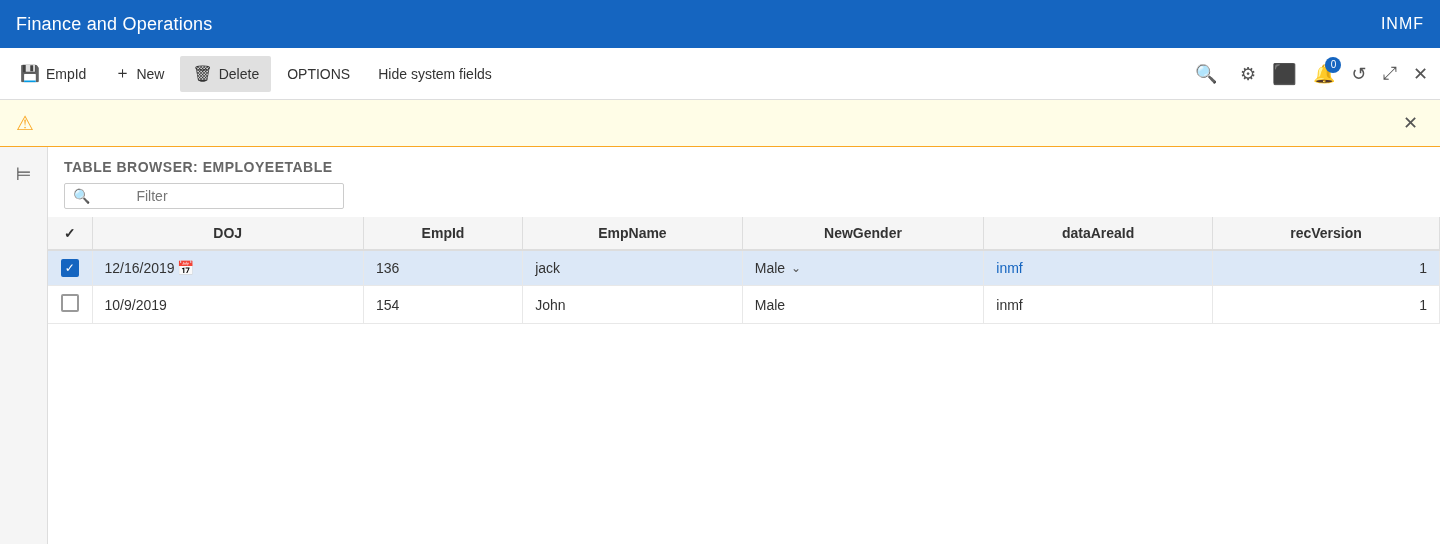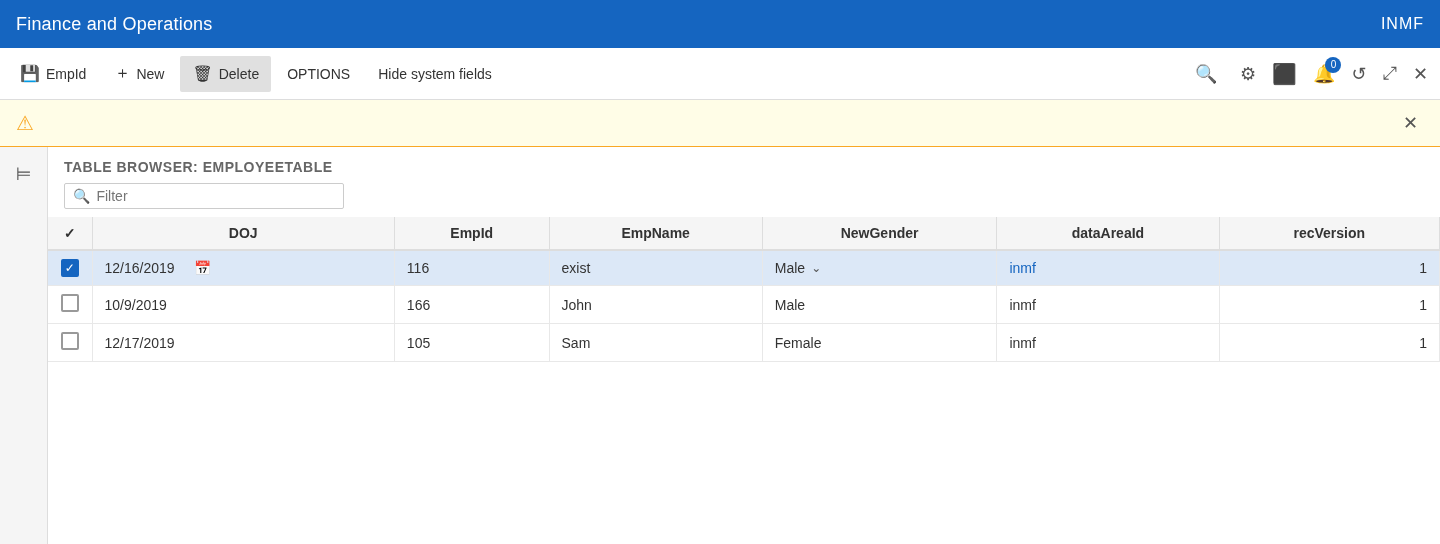--- a/index.html
+++ b/index.html
@@ -166,20 +166,21 @@
       width: 280px;
       background: #fff;
     }
     .filter-input-wrap input {
       border: none;
       outline: none;
       font-size: 14px;
       color: #ef4444;
       width: 100%;
       background: transparent;
+      margin-left: 40px;
     }
     .filter-input-icon { color: #888; margin-right: 6px; font-size: 14px; }
 
     
     .data-table {
       width: 100%;
       border-collapse: collapse;
       font-size: 14px;
     }
     .data-table th {
@@ -225,21 +226,21 @@
       border-color: #1565c0;
       color: white;
       font-size: 12px;
     }
 
     .th-check { display: flex; justify-content: center; }
 
     .doj-cell {
       display: flex;
       align-items: center;
-      gap: 20px;
+      gap: 3px;
     }
     .cal-icon { color: #888; font-size: 14px; }
 
     .gender-cell {
       display: flex;
       align-items: center;
       gap: 6px;
     }
     .dropdown-arrow { color: #555; font-size: 12px; }
 
@@ -338,54 +339,41 @@
         </thead>
         <tbody id="table-body">
         <tr class="selected">
               <td><div class="check-box checked">✓</div></td>
               <td>
                 <div class="doj-cell">
                   <span>12/16/2019</span>
                   <span class="cal-icon">📅</span>
                 </div>
               </td>
-              <td>116</td>
-              <td>exist</td>
+              <td>136</td>
+              <td>jack</td>
               <td>
                 <div class="gender-cell">
                   <span>Male</span>
                   <span class="dropdown-arrow">⌄</span>
                 </div>
               </td>
               <td><a href="#" class="link-text">inmf</a></td>
               <td class="align-right">1</td>
             </tr>
             <tr>
               <td><div class="check-box"></div></td>
               <td>
                 <div class="doj-cell">
                   <span>10/9/2019</span>
                 </div>
               </td>
-              <td>166</td>
+              <td>154</td>
               <td>John</td>
               <td>Male</td>
-              <td>inmf</td>
-              <td class="align-right">1</td>
-            </tr>
-            <tr>
-              <td><div class="check-box"></div></td>
-              <td>
-                <div class="doj-cell">
-                  <span>12/17/2019</span>
-                </div>
-              </td>
-              <td>105</td>
-              <td>Sam</td>
-              <td>Female</td>
               <td>inmf</td>
               <td class="align-right">1</td>
             </tr>
           </tbody>
       </table>
     </div>
   </div>
 </div>
 
 </body></html>

